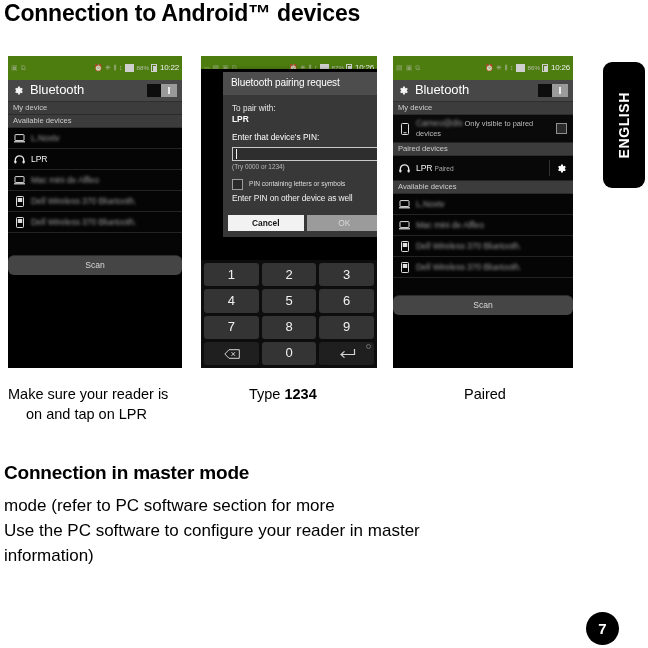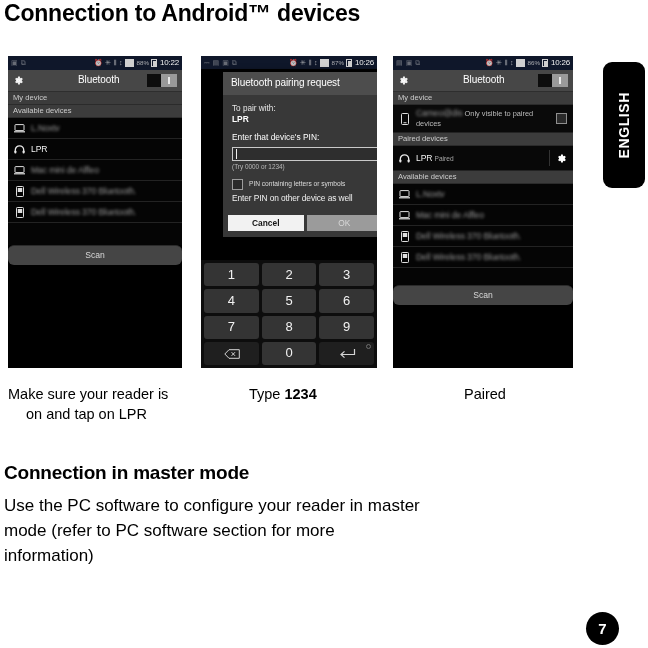--- a/index.html
+++ b/index.html
@@ -68,21 +68,21 @@
     color:#e8e8e8;
     font-size:7.4px;
     line-height:1.25;
   }
   .phone.p1 { left:8px;   top:56px; width:174px; height:312px; }
   .phone.p2 { left:201px; top:56px; width:176px; height:312px; }
   .phone.p3 { left:393px; top:56px; width:180px; height:312px; }
 
   
   .statusbar {
-    height:14px; background:#0f172a;
+    height:24px; background:#4d7c0f;
     display:flex; align-items:center;
     padding:0 3px; gap:2px;
     font-size:7.2px; color:#cfcfcf;
   }
   .sb-left { display:flex; gap:3px; align-items:center; opacity:.62; }
   .sb-spacer { flex:1; }
   .sb-right { display:flex; gap:2.5px; align-items:center; }
   .sb-ico { font-size:7px; opacity:.75; display:inline-block; }
   .sb-bars {
     display:inline-block; width:9px; height:8px;
@@ -107,21 +107,21 @@
   .sb-pct { font-size:6.2px; opacity:.8; }
   .sb-time { font-size:8px; color:#f0f0f0; letter-spacing:-0.2px; }
 
   
   .actionbar {
     height:22px; background:#474747;
     display:flex; align-items:center; padding:0 5px; gap:6px;
     border-bottom:1px solid #2e2e2e;
   }
   .gear { width:11px; height:11px; flex:0 0 auto; }
-  .ab-title { font-size:10px; color:#ffffff; flex:1; letter-spacing:-0.1px;margin-left:48px;}
+  .ab-title { font-size:13px; color:#ffffff; flex:1; letter-spacing:-0.1px;}
   .toggle {
     width:30px; height:13px; background:#0d0d0d;
     display:flex; align-items:center; justify-content:flex-end;
     position:relative;
   }
   .toggle .knob {
     width:16px; height:13px; background:#9a9a9a;
     display:flex; align-items:center; justify-content:center;
   }
   .toggle .knob::after {
@@ -533,20 +533,20 @@
 
 <div class="caption" style="left:249px; top:384px;">
   <span>Type </span><b>1234</b>
 </div>
 
 <div class="caption" style="left:464px; top:384px;">Paired</div>
 
 <div class="h2" style="top:462px;">Connection in master mode</div>
 
 <div class="body-copy" style="top:493px;">
+  <div>mode (refer to PC software section for more</div>
   <div>Use the PC software to configure your reader in master</div>
-  <div>mode (refer to PC software section for more</div>
   <div class="lastline">information)</div>
 </div>
 
 <div class="page-num">
   <span>7</span>
 </div>
 
 </body></html>

